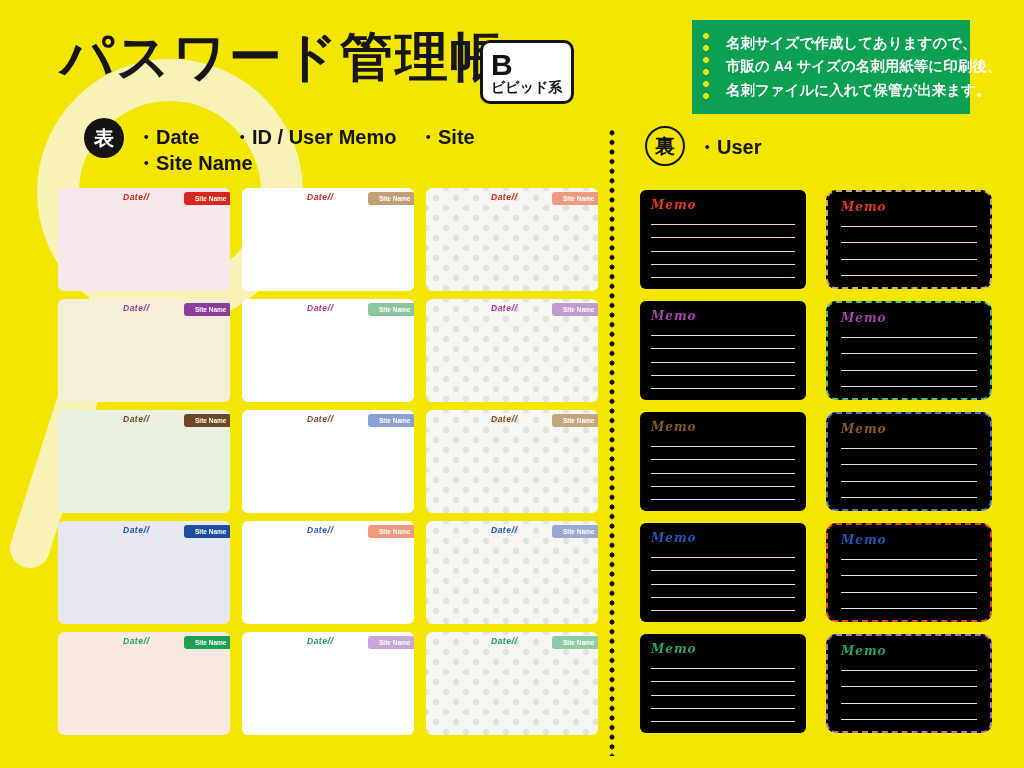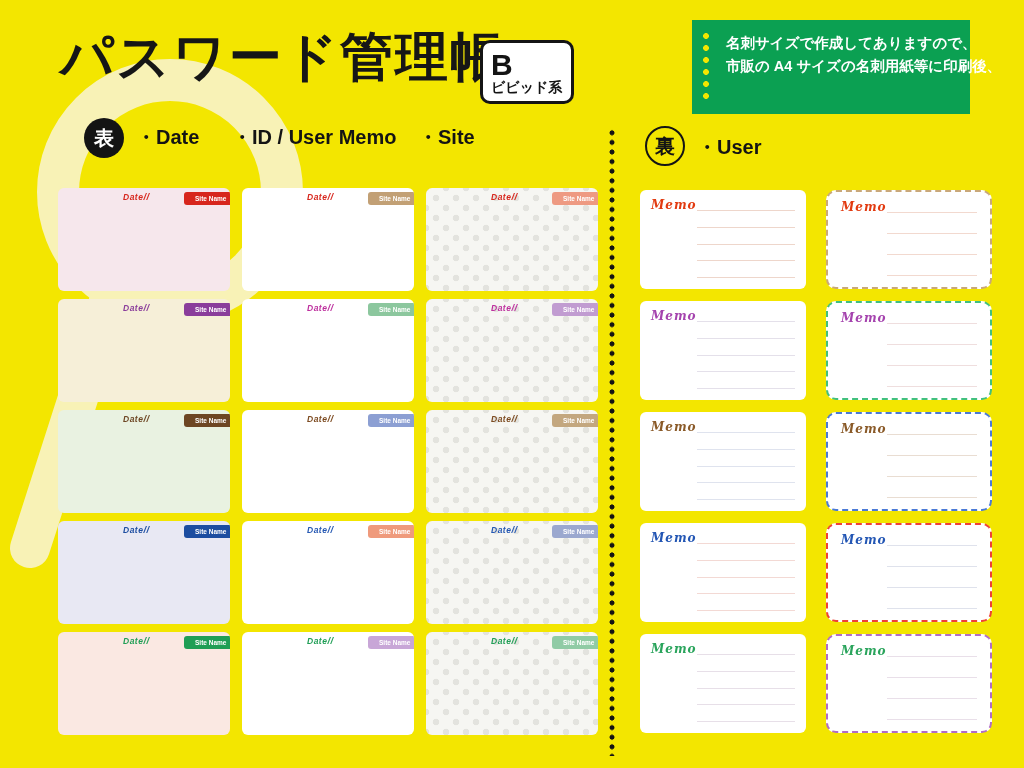--- a/index.html
+++ b/index.html
@@ -56,21 +56,21 @@
   .slash{font-size:9.5px;}
   .frow{display:flex;align-items:stretch;gap:4px;}
   .r-site{flex:none;height:13px;}
   .r-id{flex:none;height:17px;}
   .r-mail{flex:none;height:12px;}
   .pill{flex:none;width:54px;border-radius:3px;color:#fff;display:flex;flex-direction:column;
         align-items:center;justify-content:center;font-weight:700;font-size:6.5px;line-height:1.15;}
   .pill div{white-space:nowrap;}
   .field{flex:1;border-radius:2.5px;box-sizing:border-box;}
 
-  .memo{background:#ffffff;padding:8px 11px;display:flex;flex-direction:row;}
+  .memo{background:#000000;padding:8px 11px;display:flex;flex-direction:column;}
   .memo.dashed{border-radius:10px;padding:8px 13px;}
   .memo-label{flex:none;font-family:"DejaVu Serif",serif;font-style:italic;font-weight:700;
               font-size:12px;letter-spacing:1px;}
   .memo-lines{flex:1;display:flex;flex-direction:column;justify-content:space-between;
               padding-top:12px;padding-bottom:3px;}
   .memo-line{height:0;}
 </style>
 </head>
 <body style="background: rgb(243, 230, 0);">
 
@@ -87,24 +87,26 @@
     <div class="badge-right">
       <span class="badge-letter">B</span>
       <span class="badge-type">ビビッド系</span>
     </div>
   </div>
 
   <div class="info" style="background: rgb(11, 160, 82);">
     <div class="info-dots" style="background-image: radial-gradient(circle, rgb(243, 230, 0) 2.6px, rgba(0, 0, 0, 0) 3.2px); background-size: 6px 12px;"></div>
     <div class="info-line">名刺サイズで作成してありますので、</div>
     <div class="info-line">市販の A4 サイズの名刺用紙等に印刷後、</div>
+    <div class="info-line">名刺ファイルに入れて保管が出来ます。</div>
   </div>
 
   <div class="legend-circle front-circle">表</div>
   <span class="legend-item" style="left:136px;top:124px;">・Date</span>
+  <span class="legend-item" style="left:136px;top:150px;">・Site Name</span>
   <span class="legend-item" style="left:232px;top:124px;">・ID / User Memo</span>
   <span class="legend-item" style="left:418px;top:124px;">・Site</span>
 
   <div class="legend-circle back-circle">裏</div>
   <span class="legend-item" style="left:697px;top:134px;">・User</span>
 
   <div class="divider"></div>
 
   <div class="front-grid">
       <div class="card front tint" style="background: rgb(246, 231, 236);">

